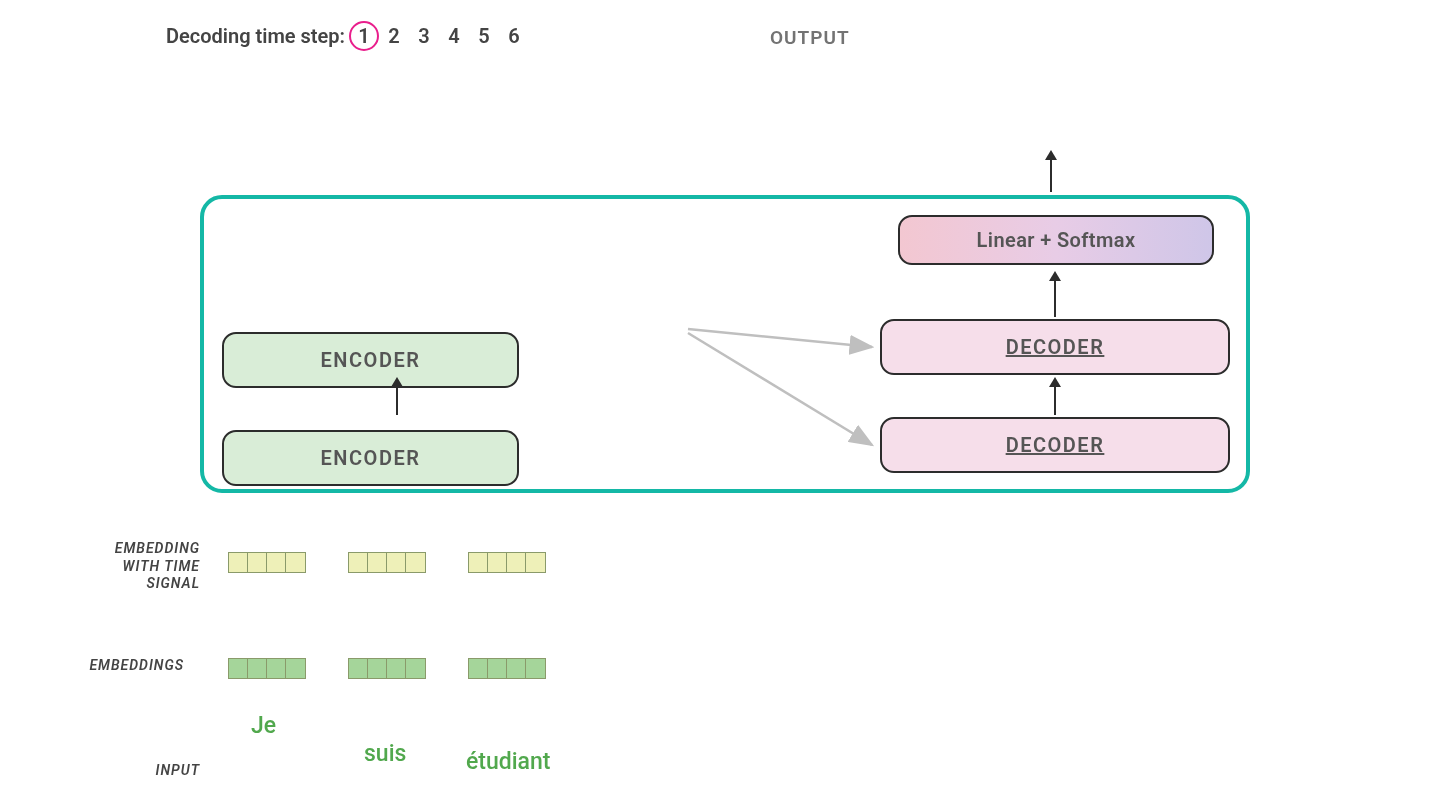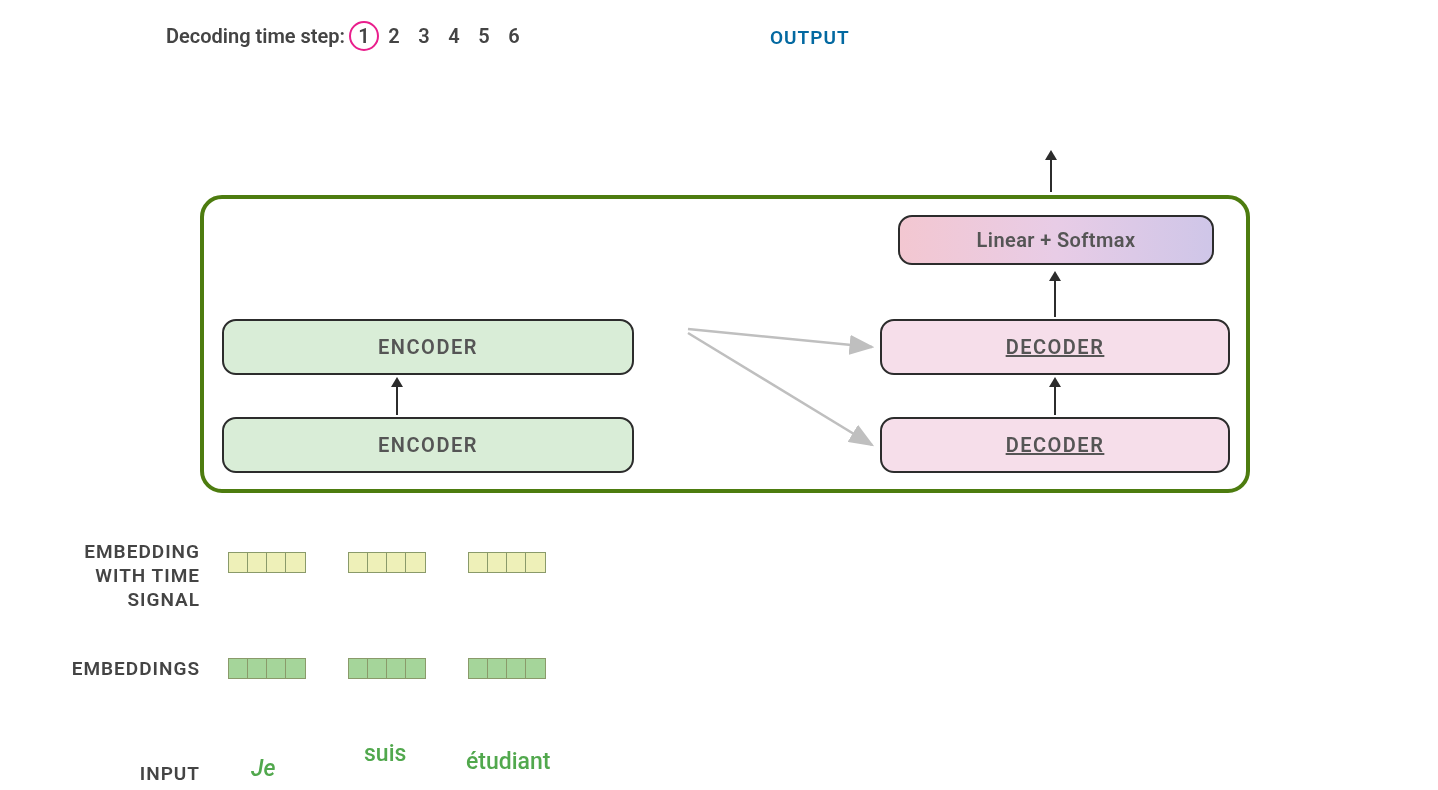--- a/index.html
+++ b/index.html
@@ -48,50 +48,50 @@
     left: 50%; top: 50%;
     transform: translate(-50%, -50%);
   }
   .output-label {
     position: absolute;
     top: 26px;
     left: 770px;
     font-size: 19px;
     font-weight: 600;
     letter-spacing: 1px;
-    color: #0369a1;
+    color: #737373;
     text-align: right;
   }
 
   
   .main-box {
     position: absolute;
     left: 200px;
     top: 195px;
     width: 1050px;
     height: 298px;
-    border: 4px solid #4d7c0f;
+    border: 4px solid #14b8a6;
     border-radius: 22px;
   }
 
   
   .block {
     position: absolute;
     border: 2.5px solid #2c2c2c;
     border-radius: 14px;
     display: flex;
     align-items: center;
     justify-content: center;
     font-size: 20px;
     font-weight: 600;
     letter-spacing: 1.5px;
     color: #555;
     height: 56px;
   }
-  .encoder-block { background: #d9edd7; width: 412px; }
+  .encoder-block { background: #d9edd7; width: 297px; margin-top: 13px; }
   .decoder-block { background: #f6deea; width: 350px; text-decoration: underline; }
   .softmax-block {
     background: linear-gradient(90deg, #f3c7d1 0%, #e8cce6 50%, #cfc6e8 100%);
     width: 316px;
     letter-spacing: 0.4px;
     height: 50px;
   }
 
   
   .encoder-top    { left: 18px;  top: 120px; }
@@ -114,26 +114,27 @@
     top: -8px; left: 50%;
     transform: translateX(-50%);
     border-left: 6px solid transparent;
     border-right: 6px solid transparent;
     border-bottom: 10px solid #2c2c2c;
   }
 
   
   .row-label {
     position: absolute;
-    font-size: 19px;
+    font-size: 14px;
     font-weight: 600;
     letter-spacing: 1px;
     color: #444;
     text-align: right;
     line-height: 1.25;
+    font-style: italic;
   }
   .vec {
     position: absolute;
     display: flex;
     border: 1px solid #8a9a6a;
   }
   .vec.light .cell { background: #eef0b8; }
   .vec.dark  .cell { background: #a5d59a; }
   .cell {
     width: 19px; height: 19px;
@@ -192,21 +193,21 @@
         </marker>
       </defs>
       <line x1="484" y1="130" x2="668" y2="148" stroke="#bfbfbf" stroke-width="2.5" marker-end="url(#greyhead)"></line>
       <line x1="484" y1="134" x2="668" y2="246" stroke="#bfbfbf" stroke-width="2.5" marker-end="url(#greyhead)"></line>
     </svg>
   </div>
 
   <div class="row-label" style="left:42px; top:540px; width:158px; white-space:pre-line;">EMBEDDING
 WITH TIME
 SIGNAL</div>
-  <div class="row-label" style="left:58px; top:657px; width:142px;">EMBEDDINGS</div>
+  <div class="row-label" style="left:42px; top:657px; width:142px;">EMBEDDINGS</div>
   <div class="row-label" style="left:110px; top:746px; width:90px;margin-top:16px;">INPUT</div>
 
   <div class="vec light" style="left:228px; top:552px;">
       <div class="cell"></div>
       <div class="cell"></div>
       <div class="cell"></div>
       <div class="cell"></div>
     </div>
   <div class="vec light" style="left:348px; top:552px;">
       <div class="cell"></div>
@@ -233,17 +234,17 @@
       <div class="cell"></div>
       <div class="cell"></div>
     </div>
   <div class="vec dark" style="left:468px; top:658px;">
       <div class="cell"></div>
       <div class="cell"></div>
       <div class="cell"></div>
       <div class="cell"></div>
     </div>
 
-  <div class="input-word" style="left:251px; top:755px;font-style:italic;">Je</div>
+  <div class="input-word" style="left:251px; top:712px;">Je</div>
   <div class="input-word" style="left:364px; top:740px;text-align:right;">suis</div>
   <div class="input-word" style="left:466px; top:740px;margin-top:8px;">étudiant</div>
 
 </div>
 
 </body></html>

